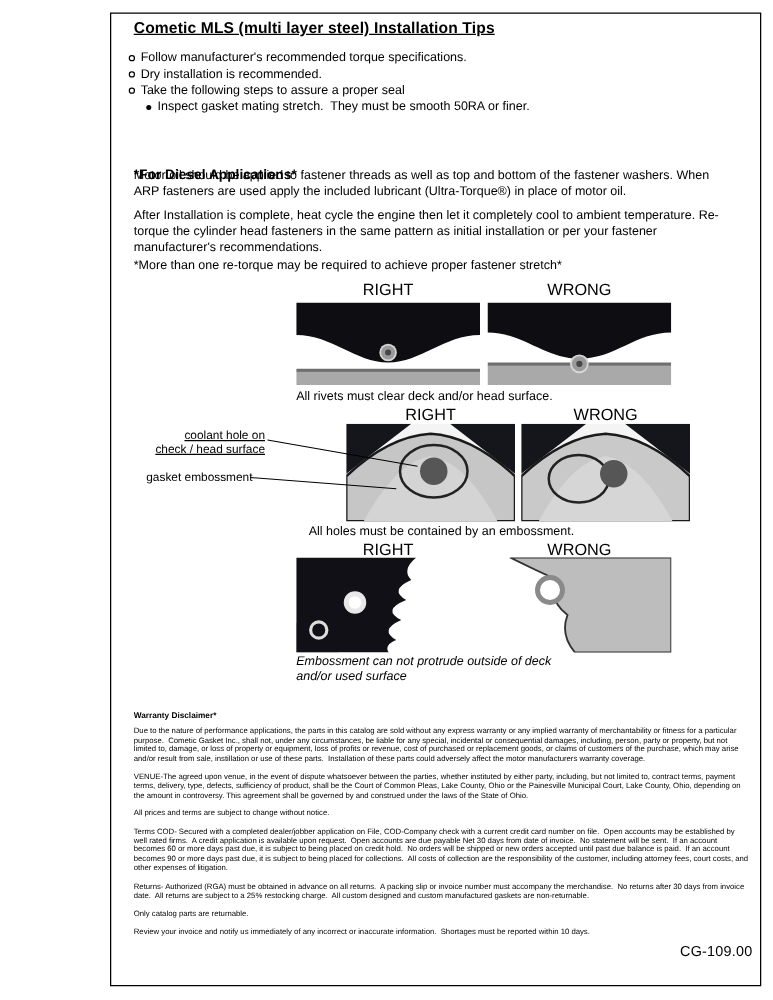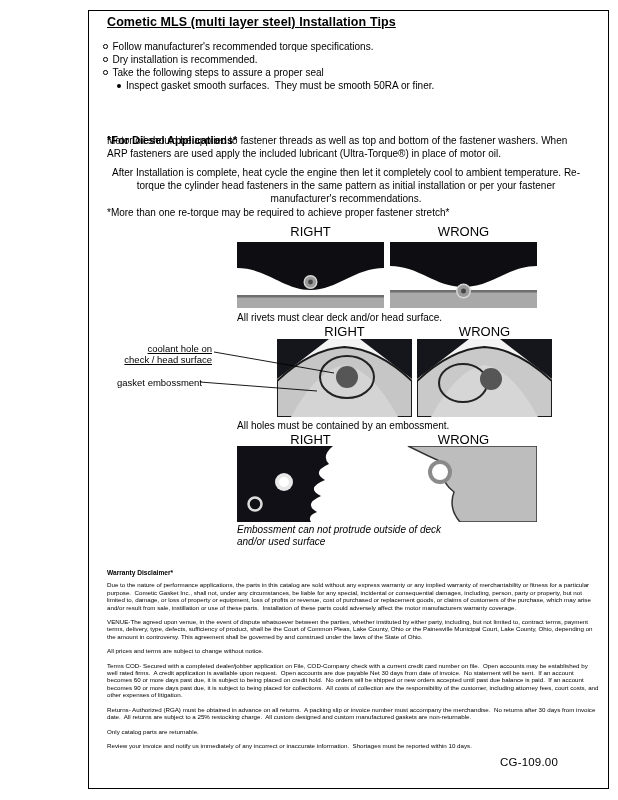--- a/index.html
+++ b/index.html
@@ -46,27 +46,27 @@
     <div class="bullet-row">
       <span class="marker-circle"></span>
       <span class="pre">Dry installation is recommended.</span>
     </div>
     <div class="bullet-row">
       <span class="marker-circle"></span>
       <span class="pre">Take the following steps to assure a proper seal</span>
     </div>
     <div class="bullet-row sub">
       <span class="marker-dot"></span>
-      <span class="pre">Inspect gasket smooth surfaces.  They must be smooth 50RA or finer.</span>
+      <span class="pre">Inspect gasket mating stretch.  They must be smooth 50RA or finer.</span>
     </div>
   </div>
 
   <div class="abs h2" style="left:107px; top:134px;">*For Diesel Applications*</div>
   <div class="abs para pre" style="left:107px; top:134px;">Motor oil should be applied to fastener threads as well as top and bottom of the fastener washers. When ARP fasteners are used apply the included lubricant (Ultra-Torque®) in place of motor oil.</div>
-  <div class="abs para pre" style="left:107px; top:166px;text-align:center;">After Installation is complete, heat cycle the engine then let it completely cool to ambient temperature. Re-torque the cylinder head fasteners in the same pattern as initial installation or per your fastener manufacturer's recommendations.</div>
+  <div class="abs para pre" style="left:107px; top:166px;">After Installation is complete, heat cycle the engine then let it completely cool to ambient temperature. Re-torque the cylinder head fasteners in the same pattern as initial installation or per your fastener manufacturer's recommendations.</div>
   <div class="abs para pre" style="left:107px; top:206px;">*More than one re-torque may be required to achieve proper fastener stretch*</div>
 
   <div class="abs dg-header w147" style="left:237px; top:224px;">RIGHT</div>
   <div class="abs dg-header w147" style="left:390px; top:224px;">WRONG</div>
 
   <div class="abs panel" style="left:237px; top:242px;">
     <svg width="147" height="66" viewBox="0 0 147 66">
       <rect width="147" height="66" fill="#ffffff"></rect>
       <rect x="0" y="55" width="147" height="11" fill="#a9a9a9"></rect>
       <rect x="0" y="53" width="147" height="2.5" fill="#6f6f6f"></rect>
@@ -113,21 +113,21 @@
     <svg width="135" height="78" viewBox="0 0 135 78">
       <rect width="135" height="78" fill="#f4f4f4"></rect>
       <polygon points="0,0 52,0 0,40" fill="#15151c"></polygon>
       <polygon points="135,0 83,0 135,40" fill="#15151c"></polygon>
       <path d="M0,78 V42 Q34,10 67.5,8 Q101,10 135,42 V78 Z" fill="#c9c9c9" stroke="#1a1a1a" stroke-width="2"></path>
       <path d="M14,78 Q40,30 67.5,26 Q95,30 121,78 Z" fill="#d6d6d6"></path>
       <ellipse cx="46" cy="44" rx="24" ry="19" fill="none" stroke="#222" stroke-width="2"></ellipse>
       <circle cx="74" cy="40" r="11" fill="#565656"></circle>
     </svg>
   </div>
-  <div class="abs caption" style="left:237px; top:420px;">All holes must be contained by an embossment.</div>
+  <div class="abs caption" style="left:247px; top:420px;">All holes must be contained by an embossment.</div>
 
   <div class="abs dg-header w147" style="left:237px; top:432px;">RIGHT</div>
   <div class="abs dg-header w147" style="left:390px; top:432px;">WRONG</div>
 
   <div class="abs panel" style="left:237px; top:446px;">
     <svg width="147" height="76" viewBox="0 0 147 76">
       <rect width="147" height="76" fill="#ffffff"></rect>
       <polygon points="0,76 0,52 34,76" fill="#9d9d9d"></polygon>
       <path d="M0,0 H96 Q84,10 92,18 Q74,26 88,34 Q68,42 84,50 Q66,58 80,66 Q70,70 74,76 H0 Z" fill="#101016"></path>
       <circle cx="47" cy="36" r="9" fill="#e8e8e8"></circle>
@@ -156,14 +156,14 @@
     <div class="disc-heading">Warranty Disclaimer*</div>
     <p class="pre">Due to the nature of performance applications, the parts in this catalog are sold without any express warranty or any implied warranty of merchantability or fitness for a particular purpose.  Cometic Gasket Inc., shall not, under any circumstances, be liable for any special, incidental or consequential damages, including, person, party or property, but not limited to, damage, or loss of property or equipment, loss of profits or revenue, cost of purchased or replacement goods, or claims of customers of the purchase, which may arise and/or result from sale, instillation or use of these parts.  Installation of these parts could adversely affect the motor manufacturers warranty coverage.</p>
     <p class="pre">VENUE-The agreed upon venue, in the event of dispute whatsoever between the parties, whether instituted by either party, including, but not limited to, contract terms, payment terms, delivery, type, defects, sufficiency of product, shall be the Court of Common Pleas, Lake County, Ohio or the Painesville Municipal Court, Lake County, Ohio, depending on the amount in controversy. This agreement shall be governed by and construed under the laws of the State of Ohio.</p>
     <p class="pre">All prices and terms are subject to change without notice.</p>
     <p class="pre">Terms COD- Secured with a completed dealer/jobber application on File, COD-Company check with a current credit card number on file.  Open accounts may be established by well rated firms.  A credit application is available upon request.  Open accounts are due payable Net 30 days from date of invoice.  No statement will be sent.  If an account becomes 60 or more days past due, it is subject to being placed on credit hold.  No orders will be shipped or new orders accepted until past due balance is paid.  If an account becomes 90 or more days past due, it is subject to being placed for collections.  All costs of collection are the responsibility of the customer, including attorney fees, court costs, and other expenses of litigation.</p>
     <p class="pre">Returns- Authorized (RGA) must be obtained in advance on all returns.  A packing slip or invoice number must accompany the merchandise.  No returns after 30 days from invoice date.  All returns are subject to a 25% restocking charge.  All custom designed and custom manufactured gaskets are non-returnable.</p>
     <p class="pre">Only catalog parts are returnable.</p>
     <p class="pre">Review your invoice and notify us immediately of any incorrect or inaccurate information.  Shortages must be reported within 10 days.</p>
   </div>
 
-  <div class="abs code" style="left:500px; top:756px;">CG-109.00</div>
+  <div class="abs code" style="left:544px; top:756px;">CG-109.00</div>
 </div>
 
 </body></html>

